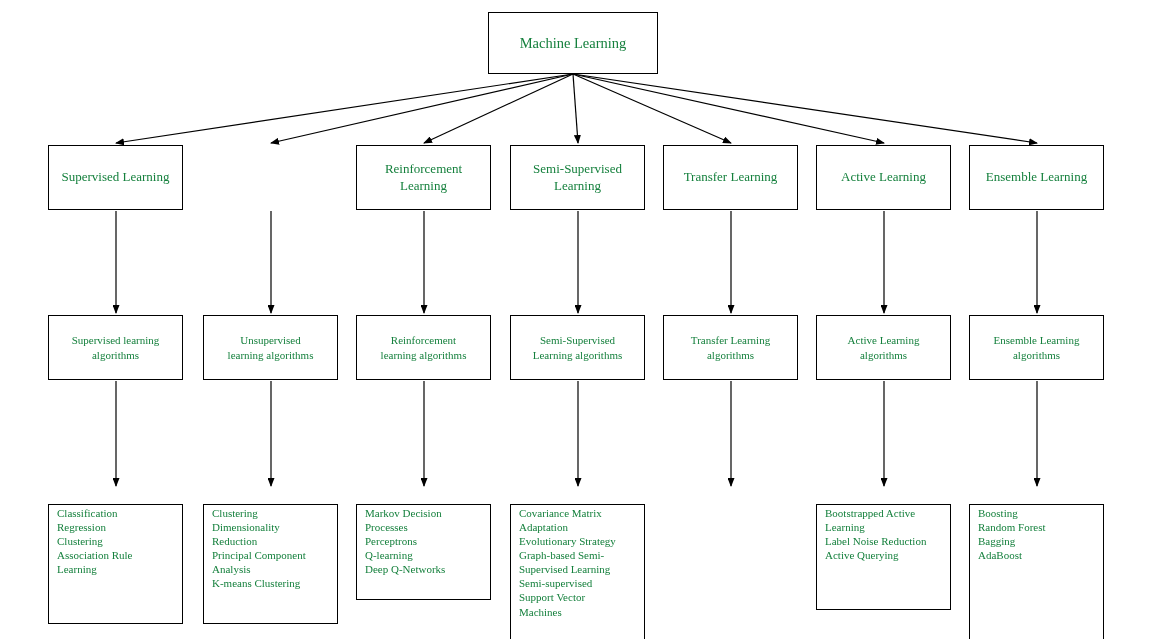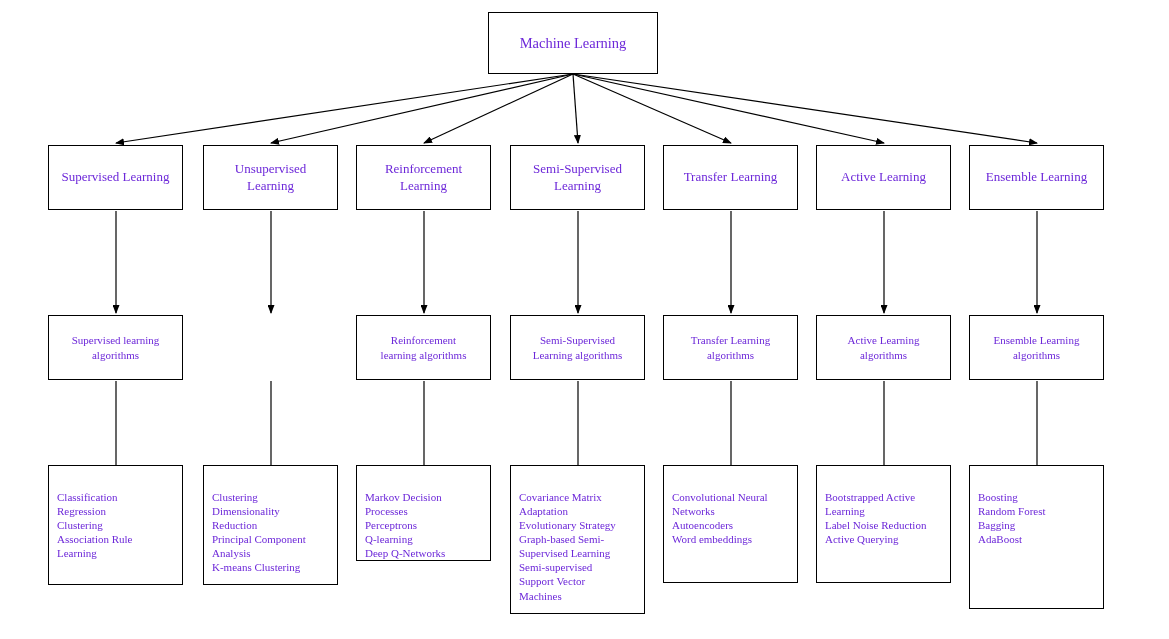--- a/index.html
+++ b/index.html
@@ -1,21 +1,21 @@
 <!DOCTYPE html>
 <html><head>
 <meta charset="utf-8">
 <style>
   html,body{margin:0;padding:0;background:#ffffff;}
   #canvas{
     position:relative;
     width:1169px;height:639px;
     background:#ffffff;
     font-family:"Liberation Serif","DejaVu Serif",serif;
-    color:#6d28d9;
+    color:#15803d;
     overflow:hidden;
   }
   #arrows{position:absolute;left:0;top:0;width:1169px;height:639px;}
   .box{
     position:absolute;
     border:1.5px solid #000;
     background:#fff;
     box-sizing:border-box;
     display:flex;
     align-items:center;
@@ -33,26 +33,26 @@
     padding:0 6px;
   }
   .lvl2{
     top:315px;width:135px;height:65px;
     font-size:11px;
     line-height:1.35;
     padding:0 21px;
     border-width:1px;
   }
   .leaf{
-    top:465px;width:135px;
+    top:504px;width:135px;
     font-size:11px;
     line-height:1.28;
     display:block;
     text-align:left;
-    padding:24px 6px 7px 8px;
+    padding:1px 6px 7px 8px;
     white-space:pre-line;
     border-width:1px;
   }
   .c1{left:48px}.c2{left:203px}.c3{left:356px}.c4{left:510px}
   .c5{left:663px}.c6{left:816px}.c7{left:969px}
 </style>
 </head>
 <body>
 
 <div id="canvas">
@@ -98,22 +98,22 @@
   </div>
   <div class="box lvl2 c1">
     <span>Supervised learning algorithms</span>
   </div>
   <div class="box leaf c1" style="height:120px">Classification
 Regression
 Clustering
 Association Rule
 Learning</div>
 
-  <div class="box lvl1 c2">
-    <span>Unsupervised Learning</span>
+  <div class="box lvl2 c2">
+    <span>Unsupervised learning algorithms</span>
   </div>
   <div class="box leaf c2" style="height:120px">Clustering
 Dimensionality
 Reduction
 Principal Component
 Analysis
 K-means Clustering</div>
 
   <div class="box lvl2 c3">
     <span>Reinforcement learning algorithms</span>
@@ -142,33 +142,29 @@
 Support Vector
 Machines</div>
 
   <div class="box lvl1 c5">
     <span>Transfer Learning</span>
   </div>
   <div class="box lvl2 c5" style="white-space:pre-line">
     <span>Transfer Learning
 algorithms</span>
   </div>
-  <div class="box leaf c5" style="height:118px">Convolutional Neural
-Networks
-Autoencoders
-Word embeddings</div>
 
   <div class="box lvl1 c6">
     <span>Active Learning</span>
   </div>
   <div class="box lvl2 c6" style="white-space:pre-line">
     <span>Active Learning
 algorithms</span>
   </div>
-  <div class="box leaf c6" style="height:118px">Bootstrapped Active
+  <div class="box leaf c6" style="height:106px">Bootstrapped Active
 Learning
 Label Noise Reduction
 Active Querying</div>
 
   <div class="box lvl1 c7">
     <span>Ensemble Learning</span>
   </div>
   <div class="box lvl2 c7" style="white-space:pre-line">
     <span>Ensemble Learning
 algorithms</span>

